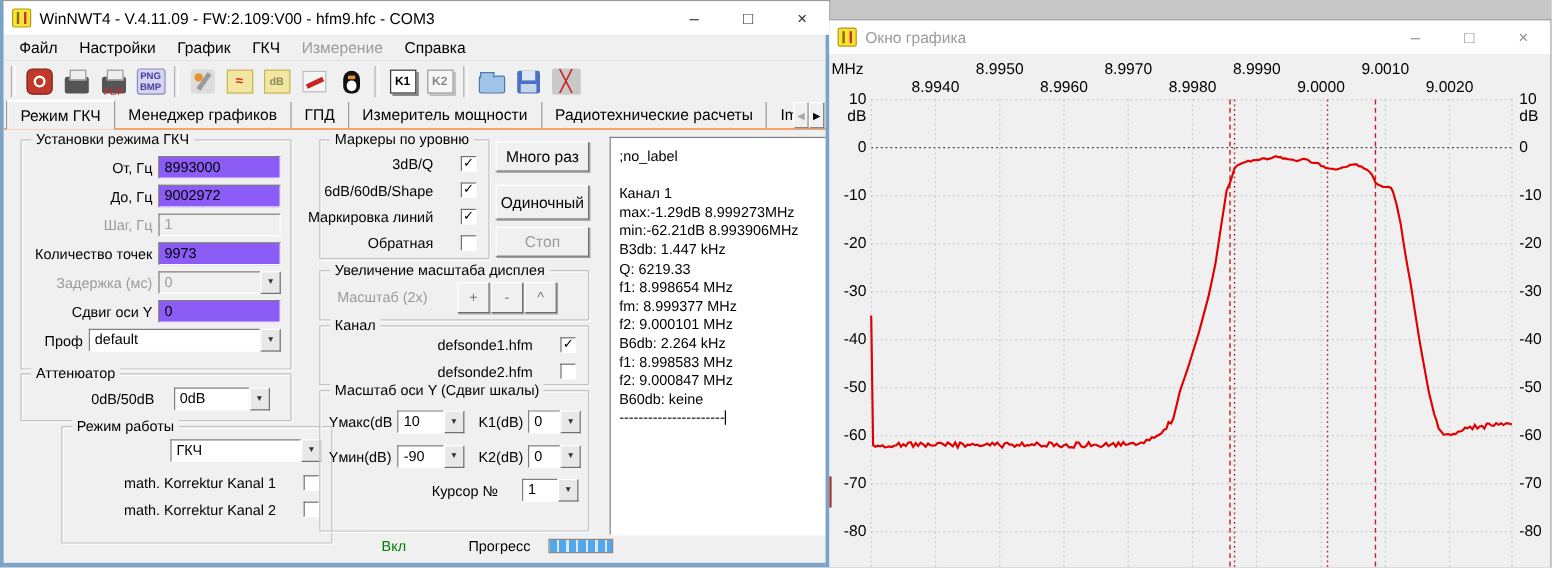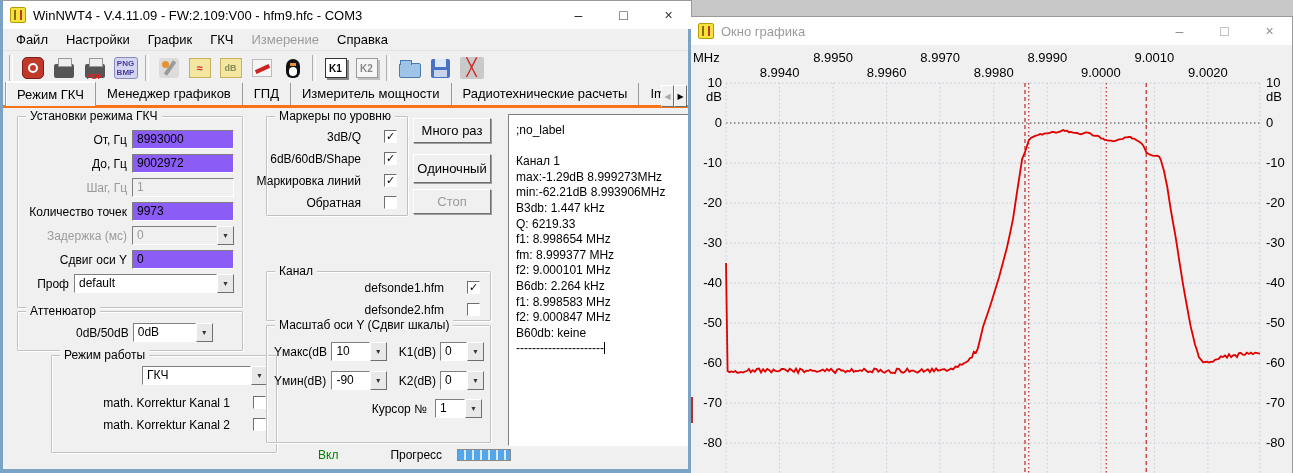--- a/index.html
+++ b/index.html
@@ -22,21 +22,21 @@
   .menuitem{padding:2px 9px;font-size:13px;}
   .menuitem.disabled{color:#9b9b9b;}
   .toolbar{display:flex;align-items:center;height:34px;padding:0 2px;background:#f0f0f0;}
   .tbsep{width:4px;height:26px;margin:0 4px;border-left:1px solid #b0b0b0;border-right:1px solid #ffffff;}
   .tbicon{width:27px;height:27px;margin:0 2px;display:flex;align-items:center;justify-content:center;position:relative;}
   .tbicon.disabled{opacity:.45;filter:grayscale(1);}
   .ic-power{width:22px;height:22px;background:#c0392b;border:1px solid #7c1f14;border-radius:5px;display:flex;align-items:center;justify-content:center;}
   .ic-power i{width:10px;height:10px;border:2px solid #fff;border-radius:50%;display:block;}
   .ic-print{width:20px;height:14px;background:#555;border-radius:2px;position:relative;margin-top:6px;}
   .ic-print::before{content:"";position:absolute;left:4px;top:-6px;width:12px;height:7px;background:#eee;border:1px solid #999;}
-  .ic-ovl{position:absolute;bottom:1px;left:0;right:0;text-align:center;font-size:8px;font-weight:bold;color:#d22;}
+  .ic-ovl{position:absolute;bottom:1px;left:0;right:0;text-align:center;font-size:8px;font-weight:normal;color:#d22;}
   .ic-2line{width:24px;line-height:9px;font-size:8px;font-weight:bold;text-align:center;color:#4a3aa0;
     background:#d3d6f0;border:1px solid #8a8ac0;border-radius:3px;padding:1px 0;}
   .ic-wrench{width:20px;height:20px;background:#dcdcdc;border-radius:3px;position:relative;}
   .ic-wrench::before{content:"";position:absolute;left:9px;top:2px;width:4px;height:16px;background:#9a9a9a;transform:rotate(35deg);}
   .ic-wrench::after{content:"";position:absolute;left:3px;top:3px;width:7px;height:7px;background:#e8912d;border-radius:50%;}
   .ic-note{width:22px;height:20px;background:#f2e6a0;border:1px solid #c9b35a;display:flex;align-items:center;justify-content:center;
     font-size:11px;font-weight:bold;color:#d22;}
   .ic-note.db{color:#8a8a5a;font-size:9px;}
   .ic-knife{width:20px;height:18px;background:#f5f5f5;border:1px solid #bbb;position:relative;}
   .ic-knife::before{content:"";position:absolute;left:2px;top:7px;width:15px;height:4px;background:#cc2222;transform:rotate(-25deg);}
@@ -44,21 +44,21 @@
   .ic-tux i{position:absolute;left:3px;top:8px;width:8px;height:9px;background:#fff;border-radius:4px;}
   .ic-tux::before{content:"";position:absolute;left:4px;top:4px;width:6px;height:3px;background:#e8912d;}
   .ic-k{width:22px;height:20px;background:#fff;border:1px solid #333;font-size:10px;font-weight:bold;
     display:flex;align-items:center;justify-content:center;color:#000;box-shadow:2px 2px 0 #888;}
   .ic-folder{width:22px;height:15px;background:#9fc4e8;border:1px solid #4a7aaa;border-radius:2px;position:relative;margin-top:4px;}
   .ic-folder::before{content:"";position:absolute;left:0;top:-4px;width:10px;height:4px;background:#9fc4e8;border:1px solid #4a7aaa;border-bottom:none;}
   .ic-save{width:19px;height:19px;background:#4a72c4;border-radius:2px;position:relative;}
   .ic-save::before{content:"";position:absolute;left:4px;top:0;width:11px;height:8px;background:#dce6f5;}
   .ic-save::after{content:"";position:absolute;left:3px;bottom:1px;width:13px;height:7px;background:#c8d4ea;}
   .ic-x{font-size:17px;font-weight:bold;color:#cc2222;background:#c9c9c9;width:24px;height:22px;line-height:22px;text-align:center;border-radius:2px;}
-  .tabbar{display:flex;align-items:flex-end;height:23px;padding:0 0 0 2px;position:relative;border-bottom:3px solid #f97316;}
+  .tabbar{display:flex;align-items:flex-end;height:23px;padding:0 0 0 2px;position:relative;border-bottom:1px solid #f97316;}
   .tab{padding:3px 11px 4px 11px;font-size:13px;white-space:nowrap;border-right:1px solid #9a9a9a;color:#000;}
   .tab.active{background:#f0f0f0;border:1px solid #9a9a9a;border-bottom:none;border-top:2px solid #fff;
     box-shadow:inset 1px 0 0 #fff;position:relative;top:1px;padding-top:4px;}
   .tab.trunc{max-width:52px;overflow:hidden;border-right:none;}
   .tabscroll{position:absolute;right:4px;top:0;display:flex;}
   .tsbtn{width:13px;height:22px;background:#f0f0f0;border:1px solid;border-color:#fff #6f6f6f #6f6f6f #fff;
     font-size:8px;display:flex;align-items:center;justify-content:center;color:#000;}
   .tsbtn.disabled{color:#a8a8a8;}
   .content{position:relative;width:100%;height:340px;}
   .group{position:absolute;border:1px solid #c2c2c2;box-shadow:inset 1px 1px 0 #fff, 1px 1px 0 #fff;border-radius:1px;}
@@ -220,21 +220,21 @@
               <div class="combo" style="width: 160px;">
                 <span class="cval">default</span>
                 <span class="cbtn">▼</span>
               </div>
             </div>
           </div>
       </div>
 
       <div class="group" style="left:14px;top:203px;width:226px;height:40px;">
         <span class="gtitle">Аттенюатор</span>
-        <div class="frow" style="justify-content:flex-start;padding-left:52px;gap:4px;margin-top:11px;">
+        <div class="frow" style="justify-content:flex-start;padding-left:52px;gap:16px;margin-top:11px;">
           <span class="flabel">0dB/50dB</span>
           <div class="combo" style="width:80px;">
             <span class="cval">0dB</span>
               <span class="cbtn">▼</span>
           </div>
         </div>
       </div>
 
       <div class="group" style="left:14px;top:247px;width:226px;height:98px;margin-left:34px;">
         <span class="gtitle">Режим работы</span>
@@ -275,20 +275,31 @@
               <span>Обратная</span>
               <span class="checkbox"></span>
             </div>
           </div>
       </div>
 
       <div class="pushbtn" style="left:410px;top:10px;width:78px;height:25px;">Много раз</div>
       <div class="pushbtn" style="left:410px;top:46px;width:78px;height:29px;">Одиночный</div>
       <div class="pushbtn dis" style="left:410px;top:81px;width:78px;height:25px;">Стоп</div>
 
+      <div class="group" style="left:263px;top:117px;width:225px;height:42px;">
+        <span class="gtitle">Увеличение масштаба дисплея</span>
+        <div style="display:flex;align-items:center;margin:9px 26px 0 14px;">
+          <span class="flabel gray">Масштаб (2x)</span>
+          <div id="zoombtns" style="margin-left:auto;display:flex;gap:1px;">
+              <div class="smallbtn">+</div>
+              <div class="smallbtn">-</div>
+              <div class="smallbtn">^</div>
+            </div>
+        </div>
+      </div>
 
       <div class="group" style="left:263px;top:163px;width:225px;height:50px;">
         <span class="gtitle">Канал</span>
         <div id="channelrows" style="padding-top:2px;">
             <div class="cbrow">
               <span>defsonde1.hfm</span>
               <span class="checkbox">✓</span>
             </div>
             <div class="cbrow">
               <span>defsonde2.hfm</span>
@@ -316,21 +327,21 @@
           <div class="combo" style="width:58px;">
               <span class="cval">-90</span>
               <span class="cbtn">▼</span>
             </div>
           <span class="flabel" style="margin-left:8px;">K2(dB)</span>
           <div class="combo" style="width:46px;">
               <span class="cval">0</span>
               <span class="cbtn">▼</span>
             </div>
         </div>
-        <div style="display:flex;align-items:center;justify-content:flex-end;gap:8px;margin:9px 8px 0 0;">
+        <div style="display:flex;align-items:center;justify-content:flex-end;gap:20px;margin:9px 8px 0 0;">
           <span class="flabel">Курсор №</span>
           <div class="combo" style="width:47px;">
               <span class="cval">1</span>
               <span class="cbtn">▼</span>
             </div>
         </div>
       </div>
 
       <div class="statusrow" style="left:295px;top:340px;width:193px;margin-left:20px;">
         <span style="color:#008000;">Вкл</span>

